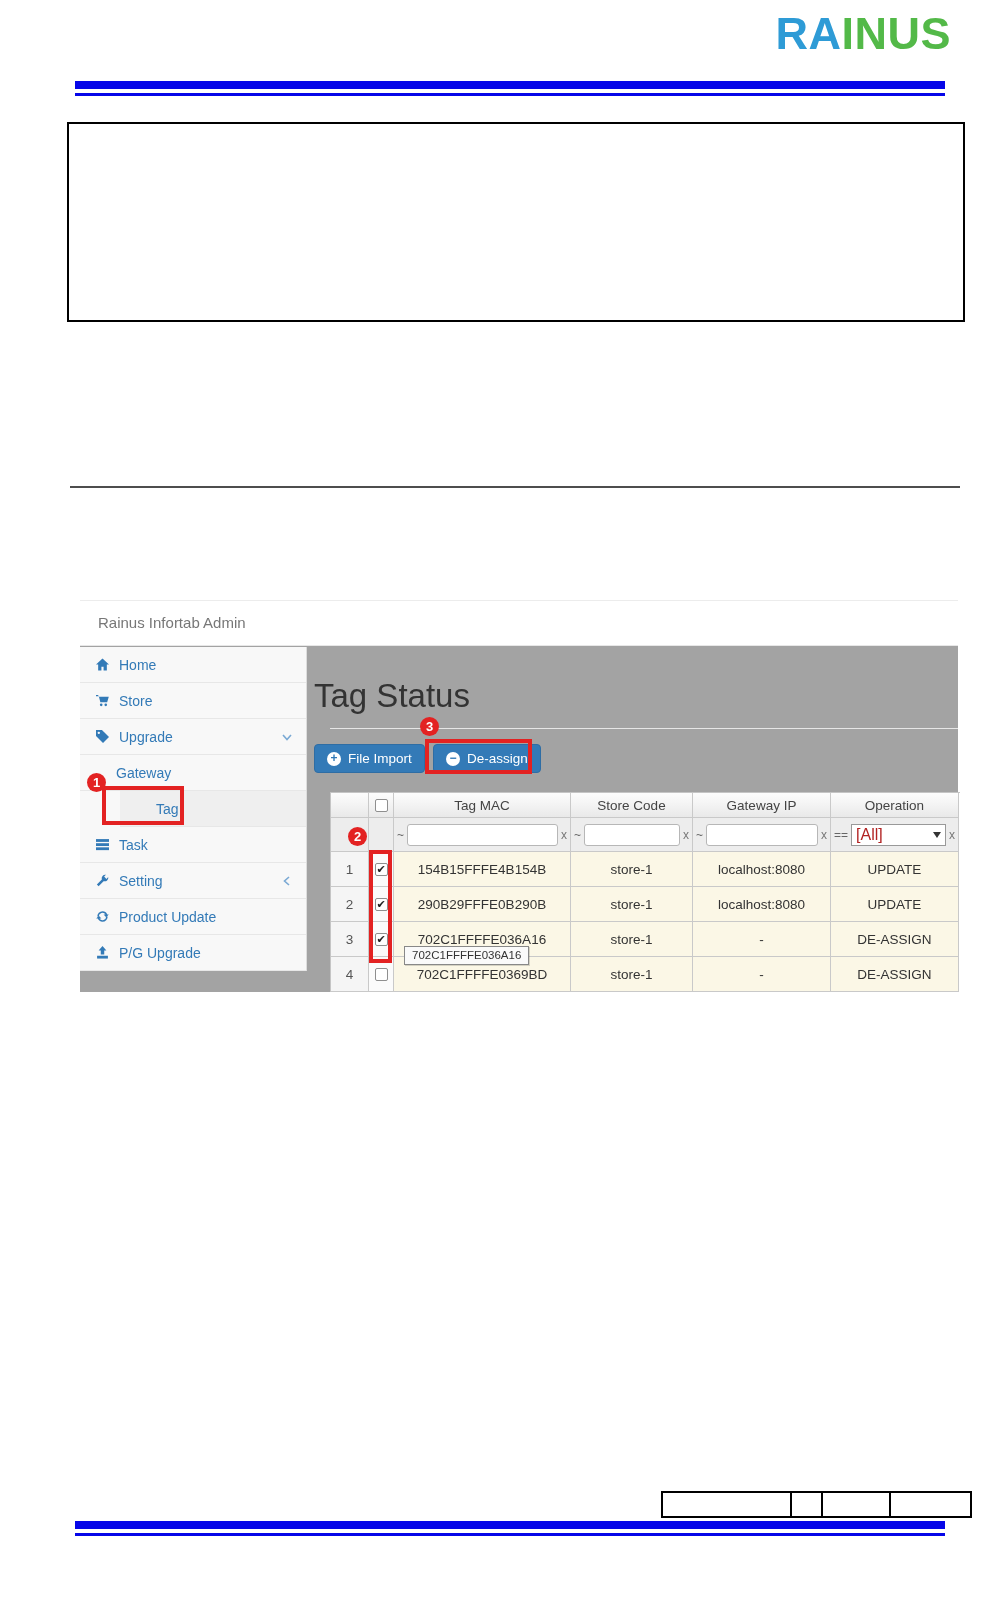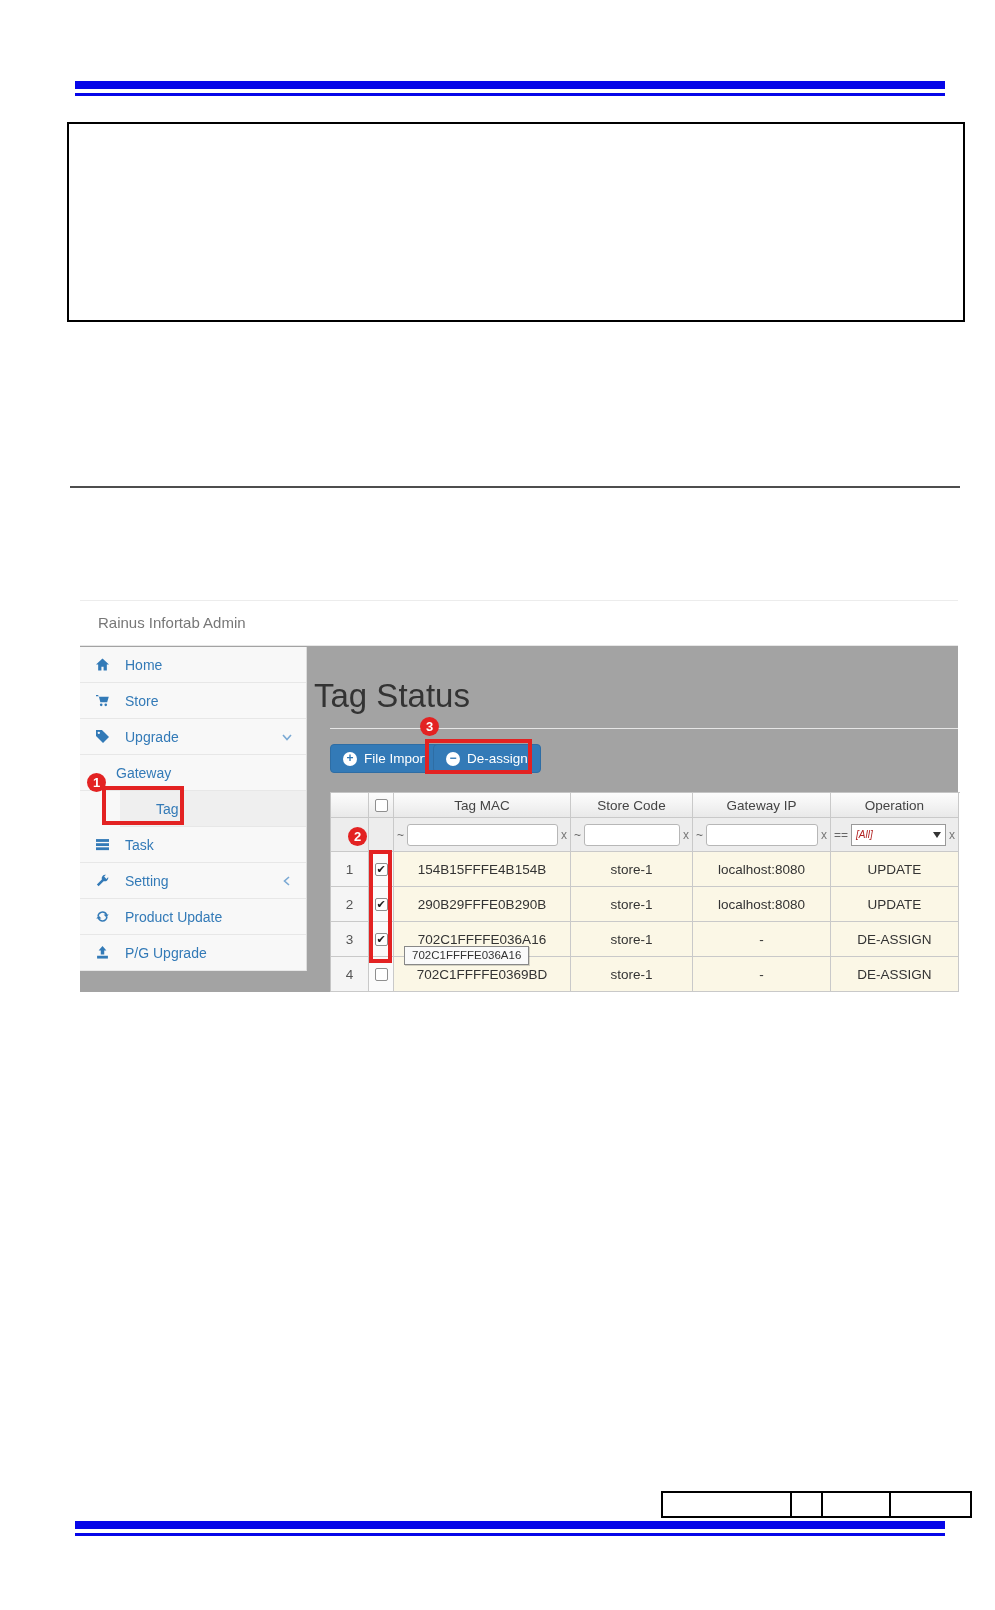--- a/index.html
+++ b/index.html
@@ -28,54 +28,54 @@
   .fcell { border-left:2px solid #000; }
   .fcell:first-child { border-left:none; }
 
   
   .shot { position:absolute; left:80px; top:600px; width:878px; height:392px; background:#a3a3a3; border-top:1px solid #ececec; }
   .shot-header { position:absolute; left:0; top:0; width:878px; height:45px; background:#fff; border-bottom:1px solid #e7e7e7; }
   .shot-title { position:absolute; left:18px; top:13px; font-size:15px; color:#777; }
 
   .sidebar { position:absolute; left:0; top:46px; width:227px; background:#f8f8f8; border-right:1px solid #ddd; }
   .side-item { position:relative; height:36px; border-bottom:1px solid #e7e7e7; display:flex; align-items:center;
-               gap:16px; padding-left:16px; color:#337ab7; font-size:14px; cursor:default; }
+               gap:10px; padding-left:16px; color:#337ab7; font-size:14px; cursor:default; }
   .side-item.sub { padding-left:36px; }
   .side-item.active { background:#efefef;margin-left:40px; }
   .sicon { width:13px; height:13px; flex:0 0 13px; }
   .sicon svg { display:block; }
   .chev { position:absolute; right:13px; top:11px; width:12px; height:12px; }
 
   .page-title { position:absolute; left:234px; top:76px; font-size:33px; color:#333; font-weight:500; }
   .title-rule { position:absolute; left:250px; top:127px; width:628px; height:1px; background:#e6e6e6; }
 
   .btn { position:absolute; top:143px; height:29px; display:flex; align-items:center; gap:7px; padding:0 12px;
          background:#337ab7; border:1px solid #2e6da4; border-radius:4px; color:#fff; font-size:13.5px; cursor:pointer; }
-  .btn-import { left:250px; }
+  .btn-import { left:234px; }
   .btn-deassign { left:353px; }
   .icon-circle { width:14px; height:14px; border-radius:50%; background:#fff; color:#2e77b5;
                  font-size:12px; font-weight:bold; line-height:13px; text-align:center; }
   .icon-plus-circle::before { content:"+"; }
   .icon-minus-circle::before { content:"\2212"; }
 
   
   .grid-table { position:absolute; left:250px; top:191px; width:630px; border-left:1px solid #c5c5c5;
                 border-top:1px solid #c5c5c5; display:grid;
                 grid-template-columns:38px 25px 177px 122px 138px 128px; font-size:13.5px; color:#333; }
   .cell { border-right:1px solid #c9c9c9; border-bottom:1px solid #c9c9c9; display:flex; align-items:center; justify-content:center; }
   .hcell { height:25px; background:linear-gradient(#fdfdfd,#e9e9e9); color:#444; }
   .fcellr { height:34px; background:#ededed; justify-content:flex-start; gap:3px; padding:0 3px; font-size:12px; color:#666; }
   .dnum  { height:35px; background:#f5f5f5; color:#555; }
   .dchk  { height:35px; background:#fbfbfb; }
   .dcell { height:35px; background:#fbf7e6; }
   .filter-input { flex:1 1 auto; min-width:0; height:22px; border:1px solid #b7b7b7; border-radius:3px; background:#fff; }
   .clear-x { flex:0 0 auto; color:#777; }
   .tilde { flex:0 0 auto; }
   .select-box { flex:1 1 auto; height:22px; border:1px solid #999; background:#fff; display:flex; align-items:center;
-                justify-content:space-between; padding:0 4px; font-size:10px; color:#b22222;font-style:italic; }
+                justify-content:space-between; padding:0 4px; font-size:16px; color:#b22222; }
   .select-arrow { width:0; height:0; border-left:4px solid transparent; border-right:4px solid transparent; border-top:6px solid #333; }
   .checkbox { width:13px; height:13px; border:1px solid #8f8f8f; border-radius:2px; background:#fff;
               font-size:11px; line-height:11px; text-align:center; color:#222; cursor:pointer; }
 
   .tooltip { position:absolute; left:404px; top:946px; background:#fafafa; border:1px solid #888;
              padding:2px 7px 3px; font-size:11.5px; color:#333; white-space:nowrap; box-shadow:1px 1px 0 rgba(0,0,0,.15); }
 
   
   .ann-rect { position:absolute; border:4px solid #e32222; }
   .ar-tag      { left:102px; top:786px; width:82px; height:39px; }
@@ -85,20 +85,21 @@
              font-size:13px; font-weight:bold; display:flex; align-items:center; justify-content:center; }
   .an-1 { left:87px;  top:773px; }
   .an-2 { left:348px; top:827px; }
   .an-3 { left:420px; top:717px; }
 </style>
 </head>
 <body>
 
 <div class="page">
 
+  <div class="brand"><span class="b1">RA</span><span class="b2">INUS</span></div>
   <div class="rule-blue rt1"></div>
   <div class="rule-blue rt2"></div>
   <div class="note-box"></div>
   <div class="mid-divider"></div>
 
   <div class="shot">
     <div class="shot-header">
       <div class="shot-title">Rainus Infortab Admin</div>
     </div>
 

